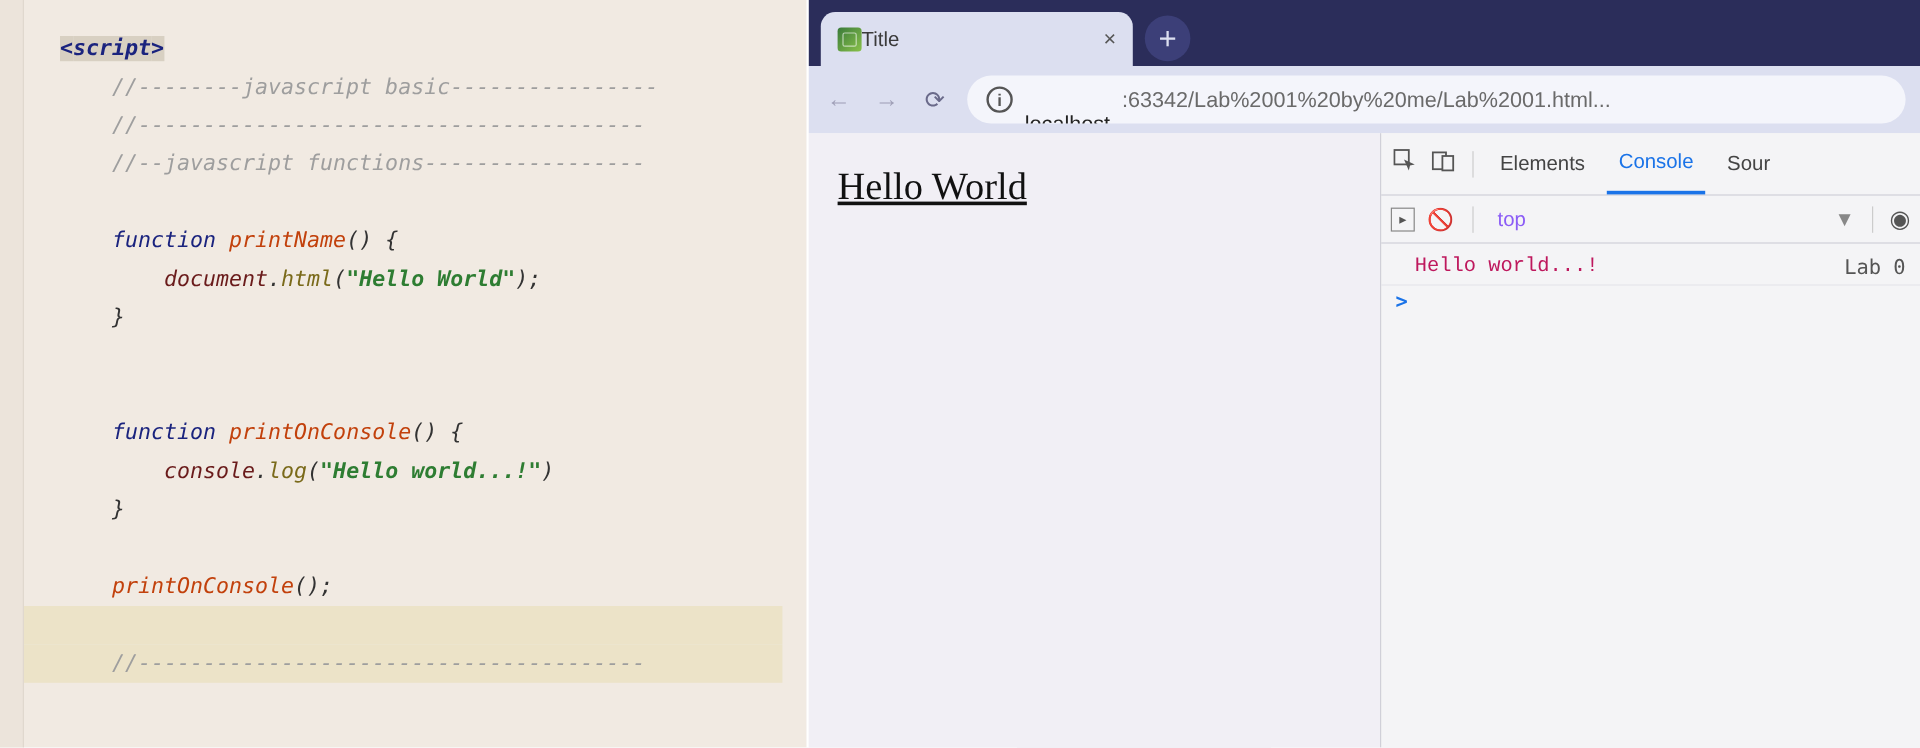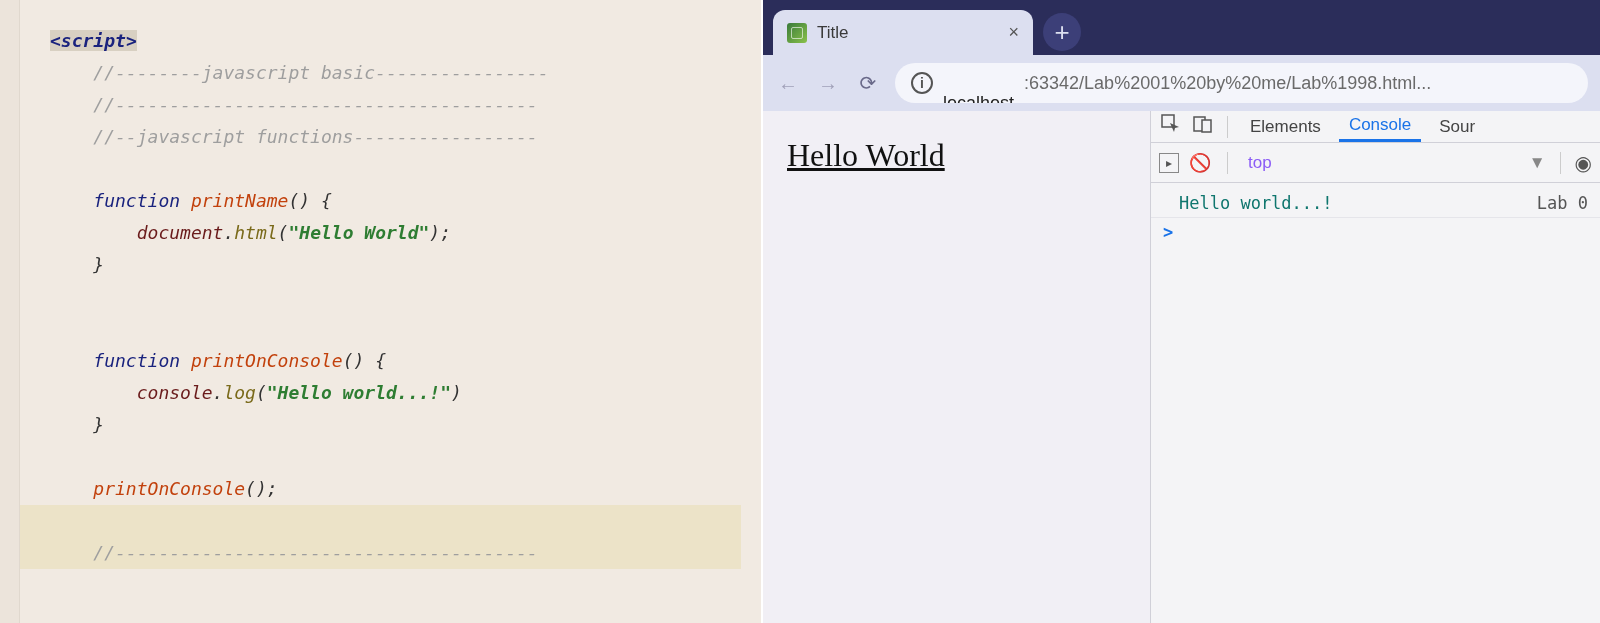--- a/index.html
+++ b/index.html
@@ -1,21 +1,21 @@
 <!DOCTYPE html>
 <html><head>
 <meta charset="utf-8">
 <style>
   * { box-sizing: border-box; margin: 0; padding: 0; }
   html, body { width: 1600px; height: 623px; overflow: hidden; font-family: sans-serif; }
   body { display: flex; }
 
   
   .editor {
-    width: 761px;
+    width: 672px;
     height: 623px;
     background: #f1eae2;
     padding: 25px 20px 25px 50px;
     font-family: "Consolas", "Menlo", monospace;
     font-size: 18px;
     line-height: 32px;
     color: #333;
     position: relative;
   }
   .editor .gutter {
@@ -55,21 +55,20 @@
     position: relative;
   }
   .tab {
     background: #dcdff0;
     height: 45px;
     min-width: 260px;
     border-radius: 12px 12px 0 0;
     display: flex;
     align-items: center;
     padding: 0 14px;
-    gap: 10px;
     color: #3a3a3a;
     font-size: 17px;
   }
   .tab .favicon {
     width: 20px; height: 20px;
     background: linear-gradient(135deg,#3a7a3a,#8ac24a);
     border-radius: 3px;
     display:inline-block;
     position: relative;
   }
@@ -144,21 +143,21 @@
   .devtools {
     width: 450px;
     background: #f4f4f6;
     border-left: 1px solid #d0d0d8;
     display: flex;
     flex-direction: column;
     font-size: 17px;
     color: #333;
   }
   .dt-tabs {
-    height: 32px;
+    height: 52px;
     display: flex;
     align-items: center;
     border-bottom: 1px solid #d0d0d8;
     padding: 0 8px;
     gap: 8px;
   }
   .dt-icon { width:24px; text-align:center; color:#555; cursor:pointer; font-size:18px;}
   .dt-sep { width:1px; height:22px; background:#ccc; margin:0 4px;}
   .dt-tab { padding: 0 10px; height:100%; display:flex; align-items:center; cursor:pointer; color:#444;}
   .dt-tab.active { border-bottom: 3px solid #1a73e8; color:#1a73e8;}
@@ -176,21 +175,21 @@
   .dt-log {
     padding: 6px 0;
     font-family: "Consolas","Menlo",monospace;
     font-size: 17px;
   }
   .dt-log .row {
     display:flex; justify-content:space-between;
     padding: 4px 12px 4px 28px;
     border-bottom: 1px solid #e5e5ea;
   }
-  .dt-log .msg { color:#0f766e; }
+  .dt-log .msg { color:#be185d;font-family:Liberation Mono, monospace; }
   .dt-log .src { color:#555; white-space:nowrap;}
   .dt-log .prompt { color:#1a73e8; padding: 4px 12px; font-weight:bold;}
 </style>
 </head>
 <body>
 
 <div class="editor">
   <div class="gutter"></div>
   <div id="code-body">
       <div class="code-line"><span class="tok-tag sel">&lt;</span><span class="tok-tag sel">script</span><span class="tok-tag sel">&gt;</span></div>
@@ -224,21 +223,21 @@
     <div class="newtab">+</div>
   </div>
 
   <div class="addrbar">
     <span class="navbtn disabled">←</span>
     <span class="navbtn disabled">→</span>
     <span class="navbtn">⟳</span>
     <div class="omnibox">
       <span class="info">i</span>
       <span class="host">localhost</span>
-        <span class="path">:63342/Lab%2001%20by%20me/Lab%1998.html...</span>
+        <span class="path">:63342/Lab%2001%20by%20me/Lab%2001.html...</span>
     </div>
   </div>
 
   <div class="content-row">
     <div class="page">
       <span>Hello World</span>
     </div>
 
     <div class="devtools">
       <div class="dt-tabs">

